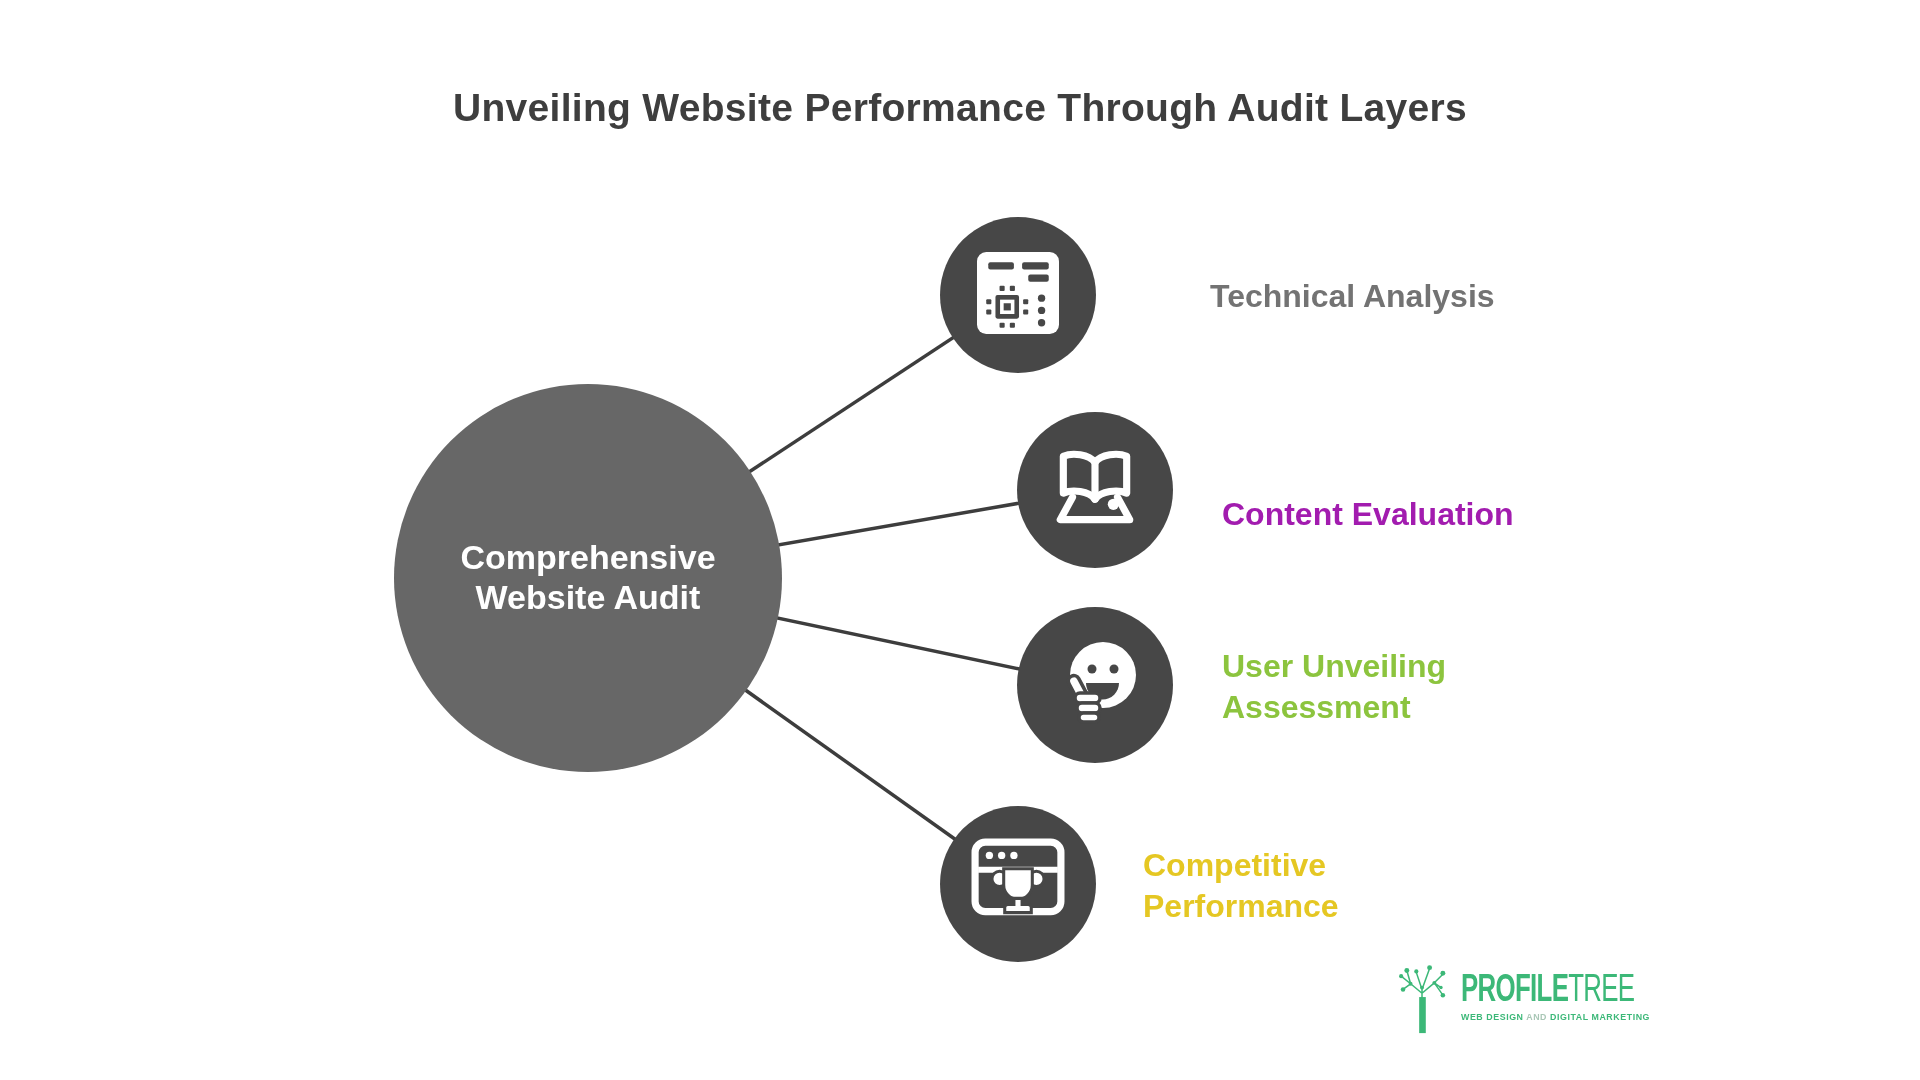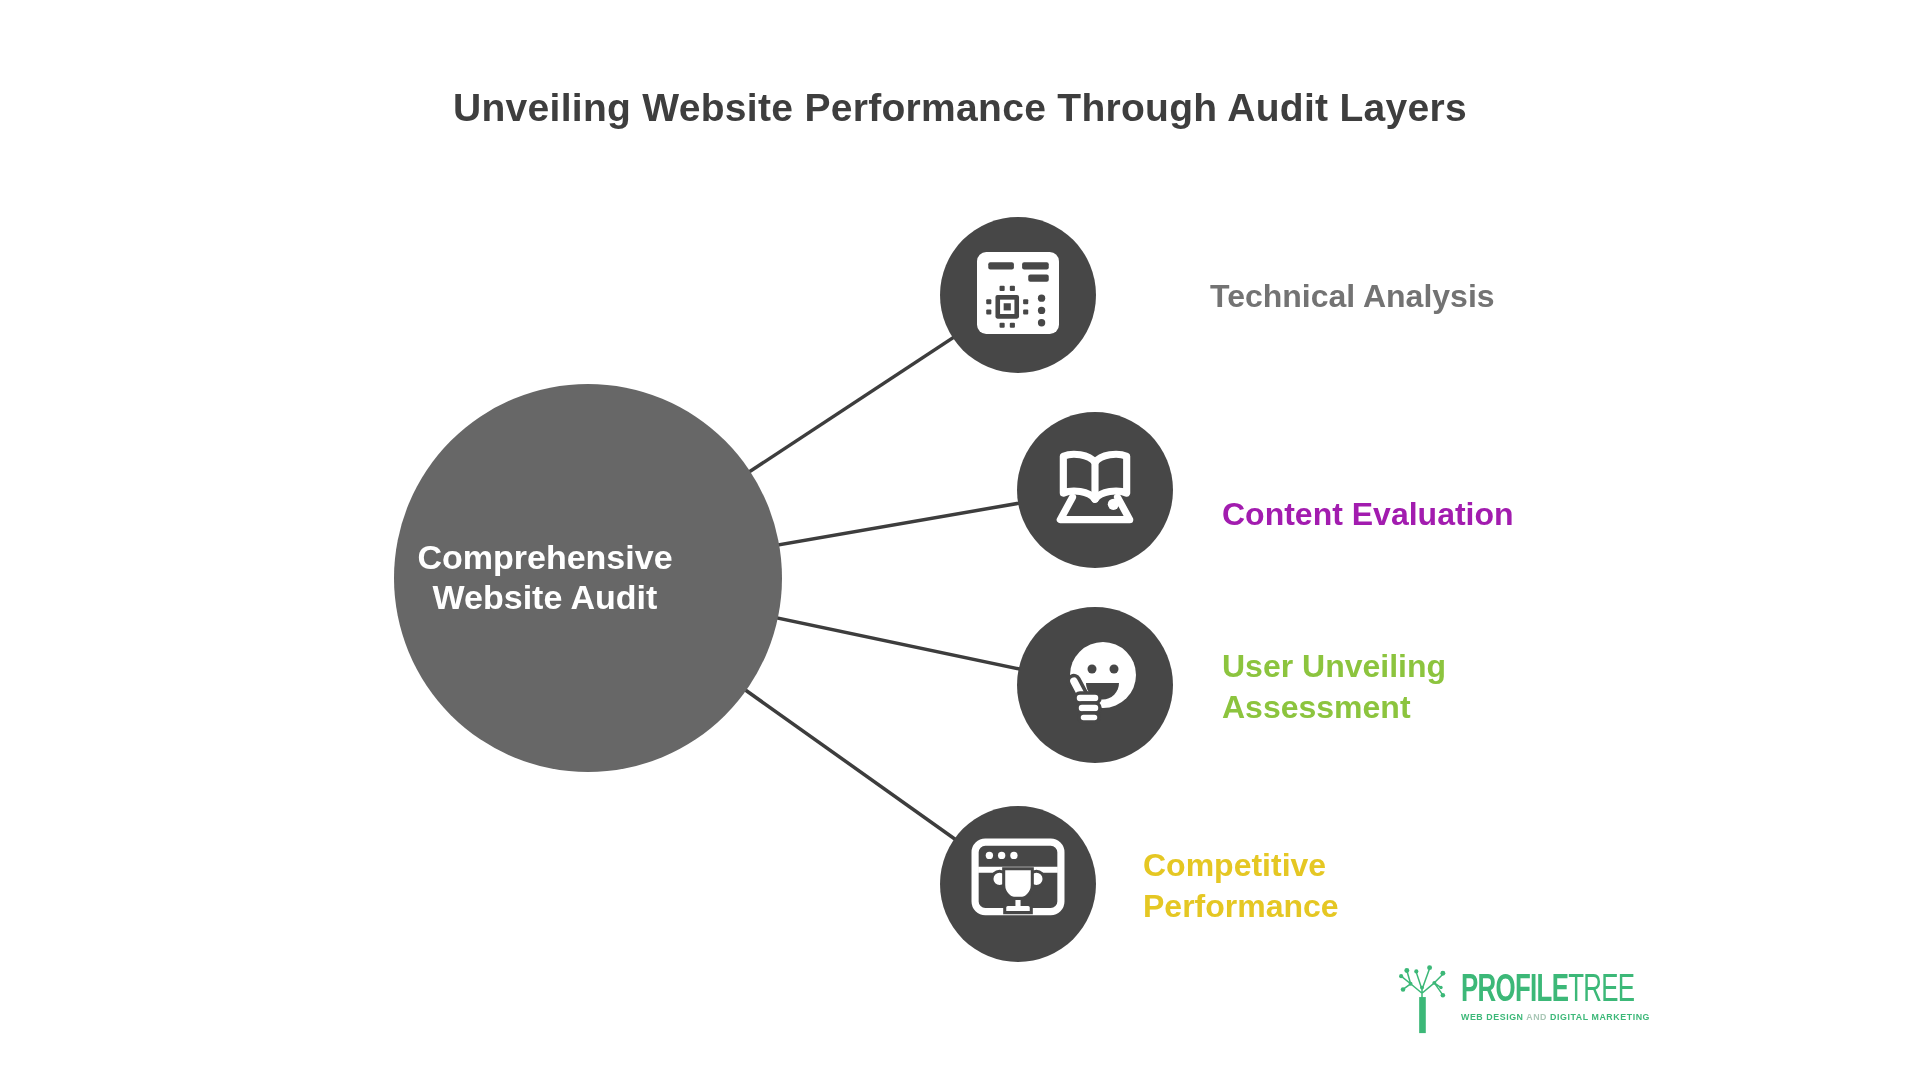--- a/index.html
+++ b/index.html
@@ -7,21 +7,21 @@
     position:relative;width:1920px;height:1080px;overflow:hidden;background:#ffffff;
     font-family:"Liberation Sans",sans-serif;
   }
   .title{
     position:absolute;top:86px;left:0;width:100%;text-align:center;
     font-size:39px;font-weight:700;letter-spacing:.3px;
   }
   #connector-svg{position:absolute;left:0;top:0;width:1920px;height:1080px;}
   .center-circle{
     position:absolute;left:394px;top:384px;width:388px;height:388px;border-radius:50%;
-    display:flex;flex-direction:row;align-items:center;justify-content:flex-start;
+    display:flex;flex-direction:row;align-items:center;justify-content:center;
     text-align:center;gap:34px;
   }
   .center-heading{font-size:34px;font-weight:700;line-height:1.17;width:302px;}
   .center-desc{font-size:25px;font-weight:400;line-height:1.16;width:302px;}
   .node-circle{
     position:absolute;width:156px;height:156px;border-radius:50%;
     display:flex;align-items:center;justify-content:center;
   }
   .node-label{
     position:absolute;transform:translateY(-50%);

